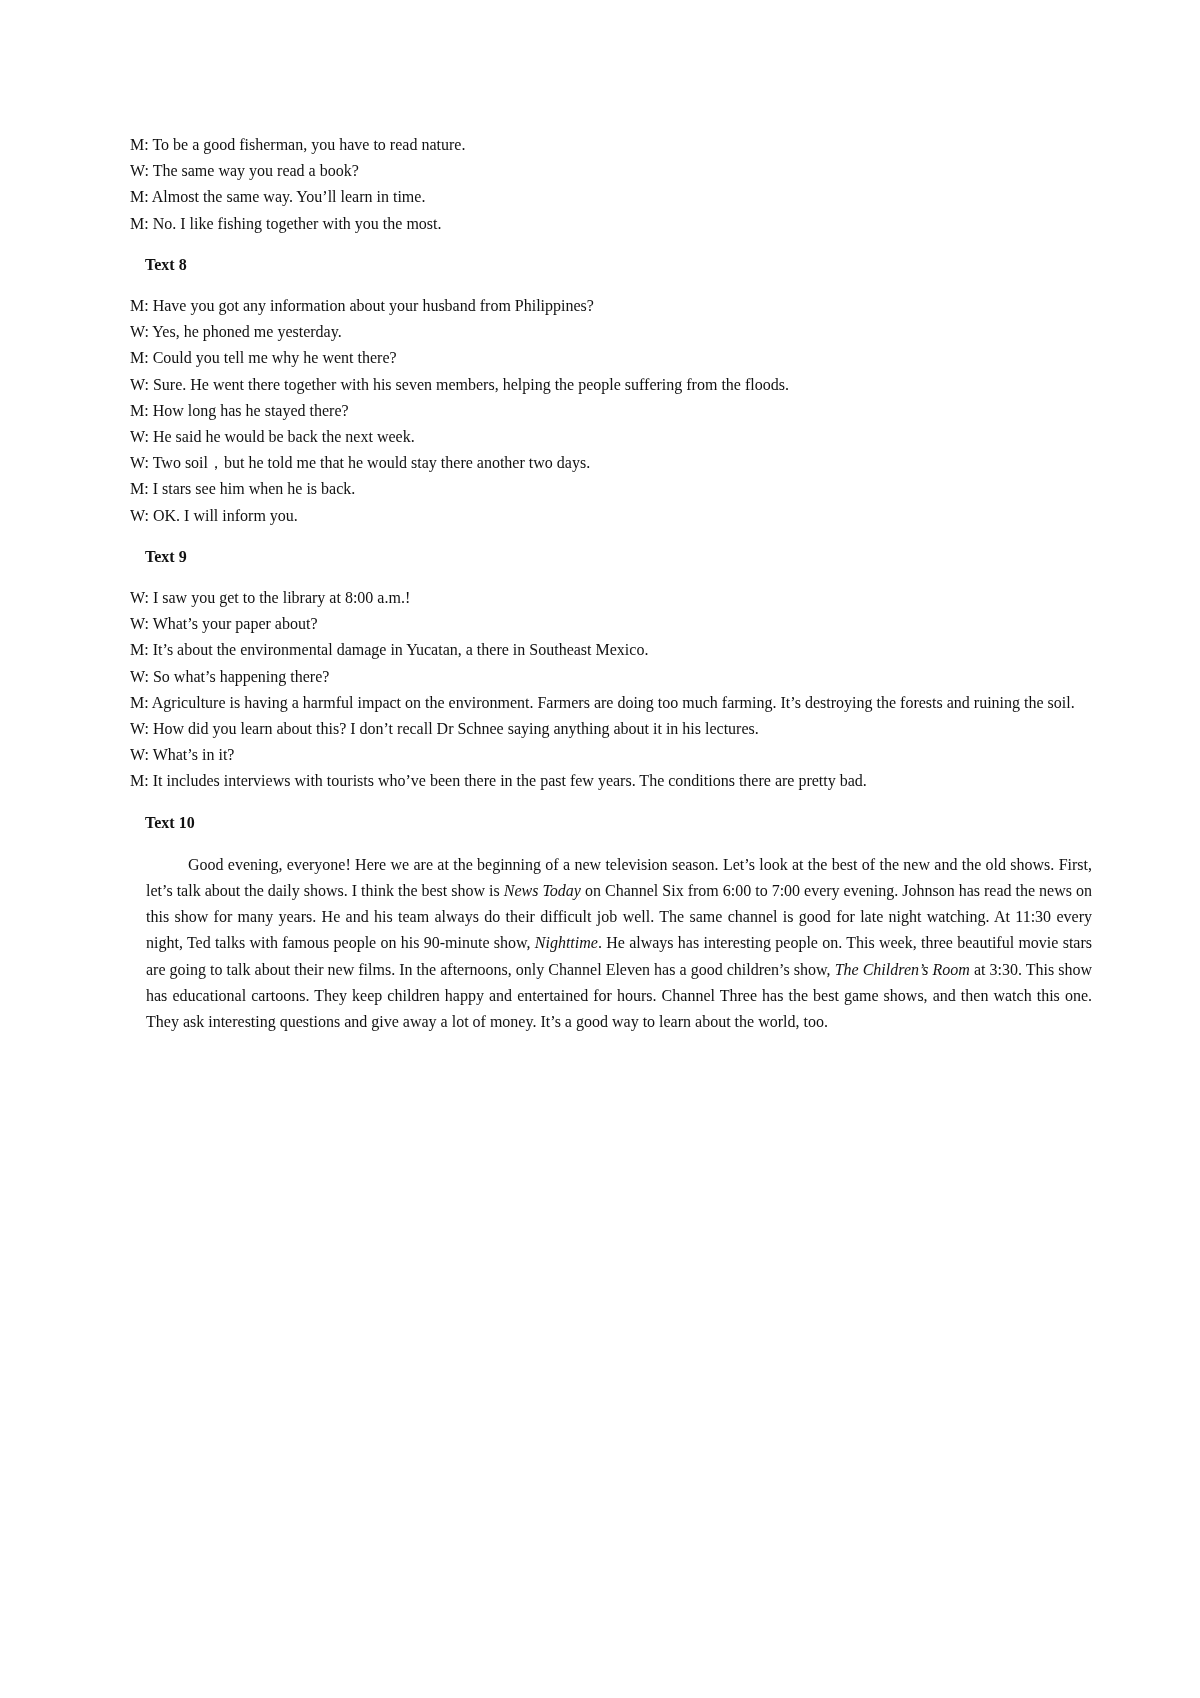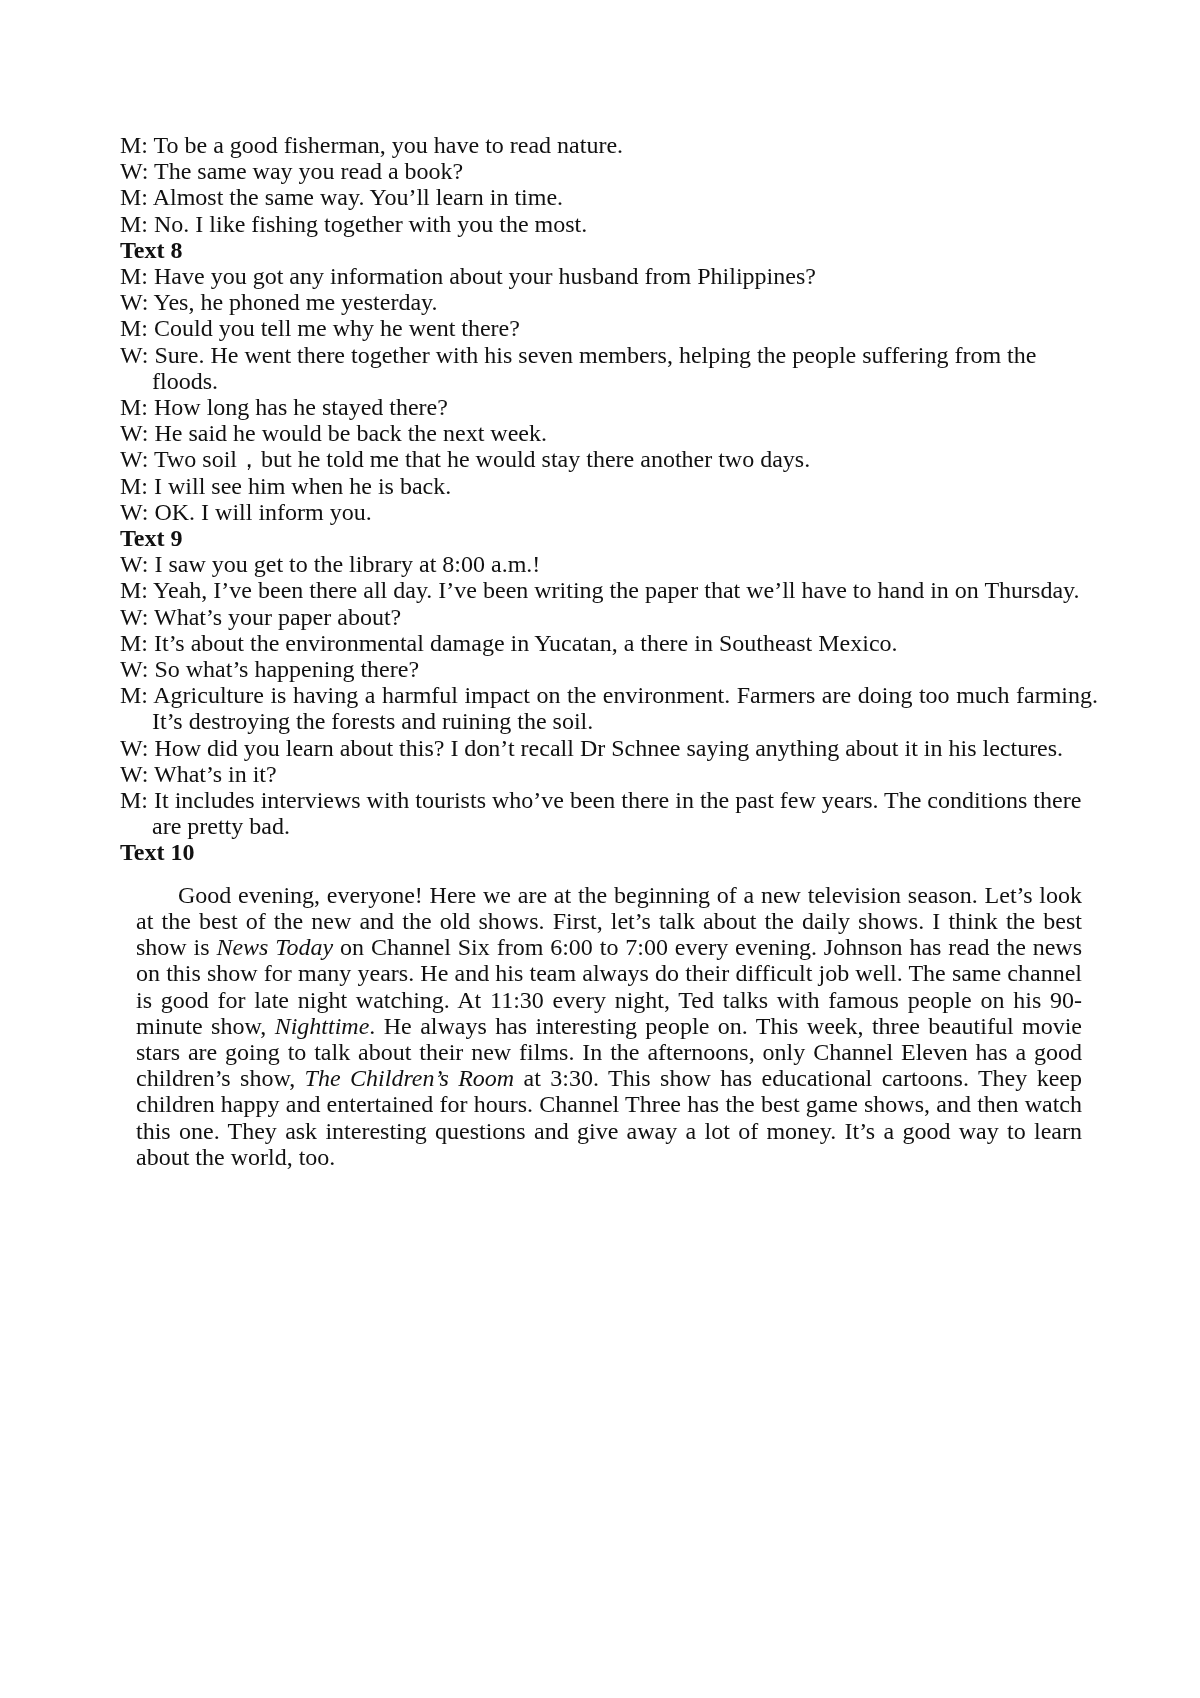--- a/index.html
+++ b/index.html
@@ -10,42 +10,42 @@
   body {
     width: 1200px;
     height: 1698px;
     position: relative;
     overflow: hidden;
     font-family: "Liberation Serif", "DejaVu Serif", serif;
     color: #111111;
   }
   .page {
     position: absolute;
-    left: 120px;
+    left: 130px;
     top: 132px;
     width: 978px;
-    font-size: 24px;
+    font-size: 16px;
     line-height: 26.2px;
   }
   .line {
     margin: 0;
     padding: 0;
     white-space: normal;
   }
   .turn {
     padding-left: 32px;
     text-indent: -32px;
     text-align: justify;
   }
   .turn.single {
     text-align: left;
   }
   .heading {
     font-weight: bold;
-    margin: 0;
+    margin: 15px;
   }
   .monologue {
     text-align: justify;
     text-indent: 42px;
     margin: 16px;
   }
   .monologue i {
     font-style: italic;
   }
 </style>
@@ -63,28 +63,27 @@
 
   <div>
     <p class="heading">Text 8</p>
     <p class="line turn single">M: Have you got any information about your husband from Philippines?</p>
     <p class="line turn single">W: Yes, he phoned me yesterday.</p>
     <p class="line turn single">M: Could you tell me why he went there?</p>
     <p class="line turn single">W: Sure. He went there together with his seven members, helping the people suffering from the floods.</p>
     <p class="line turn single">M: How long has he stayed there?</p>
     <p class="line turn single">W: He said he would be back the next week.</p>
     <p class="line turn single">W: Two soil，but he told me that he would stay there another two days.</p>
-    <p class="line turn single">M: I will see him when he is back.</p>
+    <p class="line turn single">M: I stars see him when he is back.</p>
     <p class="line turn single">W: OK. I will inform you.</p>
   </div>
 
   <div>
     <p class="heading">Text 9</p>
     <p class="line turn single">W: I saw you get to the library at 8:00 a.m.!</p>
-    <p class="line turn single">M: Yeah, I’ve been there all day. I’ve been writing the paper that we’ll have to hand in on Thursday.</p>
     <p class="line turn single">W: What’s your paper about?</p>
     <p class="line turn single">M: It’s about the environmental damage in Yucatan, a there in Southeast Mexico.</p>
     <p class="line turn single">W: So what’s happening there?</p>
     <p class="line turn">M: Agriculture is having a harmful impact on the environment. Farmers are doing too much farming. It’s destroying the forests and ruining the soil.</p>
     <p class="line turn single">W: How did you learn about this? I don’t recall Dr Schnee saying anything about it in his lectures.</p>
     <p class="line turn single">W: What’s in it?</p>
     <p class="line turn single">M: It includes interviews with tourists who’ve been there in the past few years. The conditions there are pretty bad.</p>
   </div>
 
   <div>

